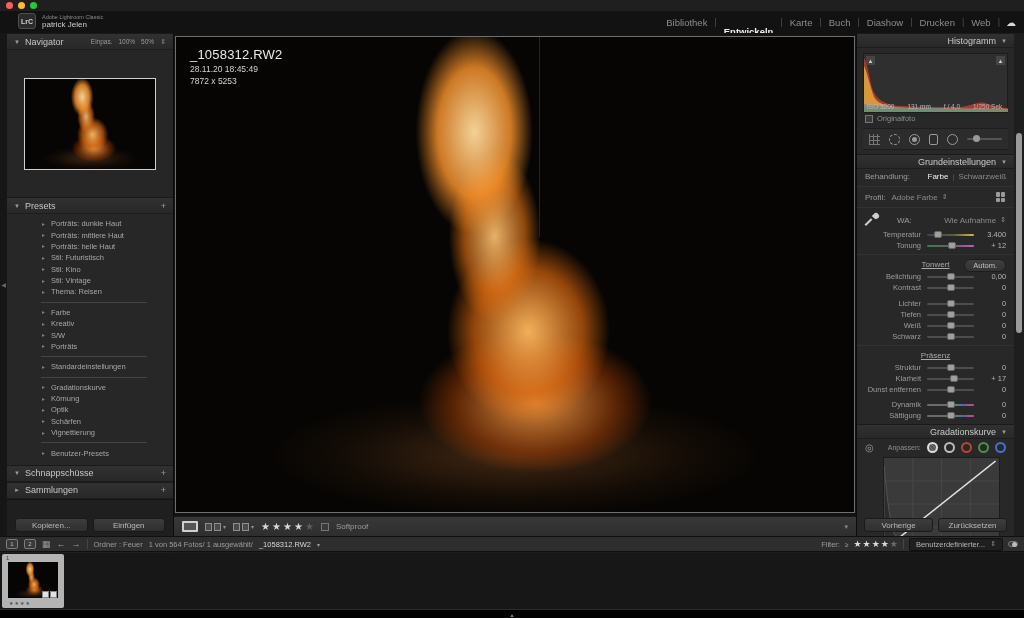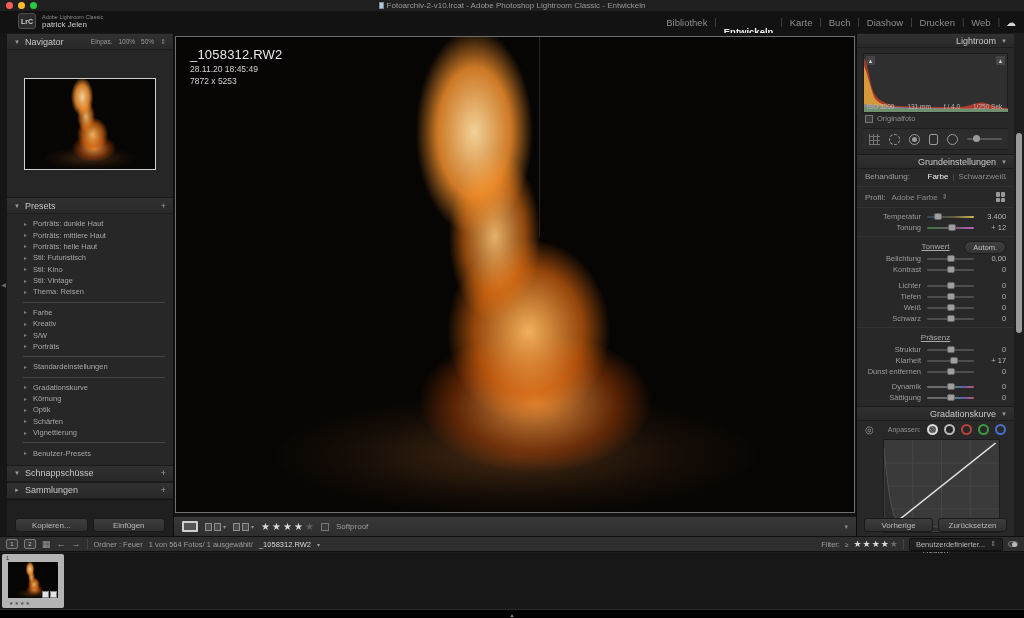--- a/index.html
+++ b/index.html
@@ -39,21 +39,21 @@
   .left-panel { width:167px; background:#272727; border-right:1px solid #0c0c0c; position:relative; font-size:8px; }
   .phead { height:17px; display:flex; align-items:center; padding:0 7px; gap:5px;
     background:linear-gradient(#313131,#282828); border-top:1px solid #1a1a1a; border-bottom:1px solid #1d1d1d;
     color:#c6c6c6; font-size:9px; }
   .phead .tri { font-size:6px; color:#9a9a9a; }
   .phead .sp { flex:1; }
   .phead .plus { color:#9a9a9a; font-size:9px; }
   .nav-opts { display:flex; gap:6px; font-size:6.5px; color:#9a9a9a; align-items:center; }
   .nav-area { height:147px; background:#262626; display:flex; align-items:center; justify-content:center; }
   .nav-thumb { width:132px; height:92px; border:1px solid #cfcfcf; }
-  .preset-list { padding:4px 0 6px; }
+  .preset-list { padding:4px 18px 6px; }
   .pitem { display:flex; align-items:center; gap:5px; color:#a6a6a6; font-size:7.5px;
     padding:1.2px 6px 1.2px 16px; cursor:pointer; white-space:nowrap; }
   .pitem .tri { font-size:5px; color:#7a7a7a; }
   .pdiv { height:1px; background:#454545; margin:4px 8px 4px 16px; }
   .left-bottom-gap { height:56px; background:#1f1f1f; border-top:1px solid #141414; }
   .btn-row { position:absolute; left:0; right:0; bottom:4px; display:flex; gap:5px; padding:0 8px; }
   .lr-btn { flex:1; height:14px; background:linear-gradient(#3d3d3d,#2f2f2f); border:1px solid #1a1a1a;
     border-radius:3px; color:#b9b9b9; font-size:8px; display:flex; align-items:center; justify-content:center; cursor:pointer; }
 
   
@@ -179,23 +179,20 @@
 <body>
 
 <div class="app">
 
   <div class="titlebar">
     <div class="lights">
       <span class="light r"></span>
       <span class="light y"></span>
       <span class="light g"></span>
     </div>
-    <div class="doc-title">
-      <span class="doc-ico"></span><span>Fotoarchiv-2-v10.lrcat - Adobe Photoshop Lightroom Classic - Entwickeln</span>
-    </div>
   </div>
 
   <div class="appbar">
     <div class="brand">
       <div class="logo">LrC</div>
       <div class="brand-txt">
         <div class="l1">Adobe Lightroom Classic</div>
         <div class="l2">patrick Jelen</div>
       </div>
     </div>
@@ -374,21 +371,21 @@
         <span class="chk"></span>
         <span class="vt-lbl">Softproof</span>
         <span class="vt-caret">▾</span>
       </div>
     </main>
 
     <aside class="right-panel">
       <div class="rp-content">
         <div class="rhead">
           <span class="sp"></span>
-          <span>Lightroom</span>
+          <span>Histogramm</span>
           <span class="tri">▼</span>
         </div>
         <div class="hist-box">
           <div class="hist-clip">
             <svg width="144" height="58" viewBox="0 0 144 58" preserveAspectRatio="none">
               <path d="M0,58 L0,4 C3,8 5,22 8,34 C12,46 20,50 34,52 L70,53 L95,53 C105,53 114,47 121,49 C129,52 137,54 144,54 L144,58 Z" fill="#b4392c" opacity="0.95"></path>
               <path d="M0,58 L0,12 C3,18 6,32 10,43 C14,51 26,53 44,54 L144,55 L144,58 Z" fill="#d9a43b" opacity="0.9"></path>
               <path d="M0,58 L0,50 C18,53 60,54.5 144,55 L144,58 Z" fill="#5577cc" opacity="0.55"></path>
               <path d="M0,58 L0,53 C30,54.5 80,55 144,55.5 L144,58 Z" fill="#4d9a55" opacity="0.5"></path>
             </svg>
@@ -438,20 +435,27 @@
           <span class="updown" style="margin-left:4px">⇕</span>
           <span class="sp"></span>
           <span class="grid4">
               <i></i>
               <i></i>
               <i></i>
               <i></i>
             </span>
         </div>
         <div class="rdiv"></div>
+        <div class="row" style="height:18px">
+          <span class="dropper"></span>
+          <span style="margin-left:18px">WA:</span>
+          <span class="sp"></span>
+          <span class="seg-dim">Wie Aufnahme</span>
+          <span class="updown" style="margin-left:4px">⇕</span>
+        </div>
         <div class="srow">
           <span class="slbl">Temperatur</span>
           <span class="track t-temp">
               <i class="knob" style="left:24%"></i>
             </span>
           <span class="sval">3.400</span>
         </div>
         <div class="srow">
           <span class="slbl">Tonung</span>
           <span class="track t-tint">

